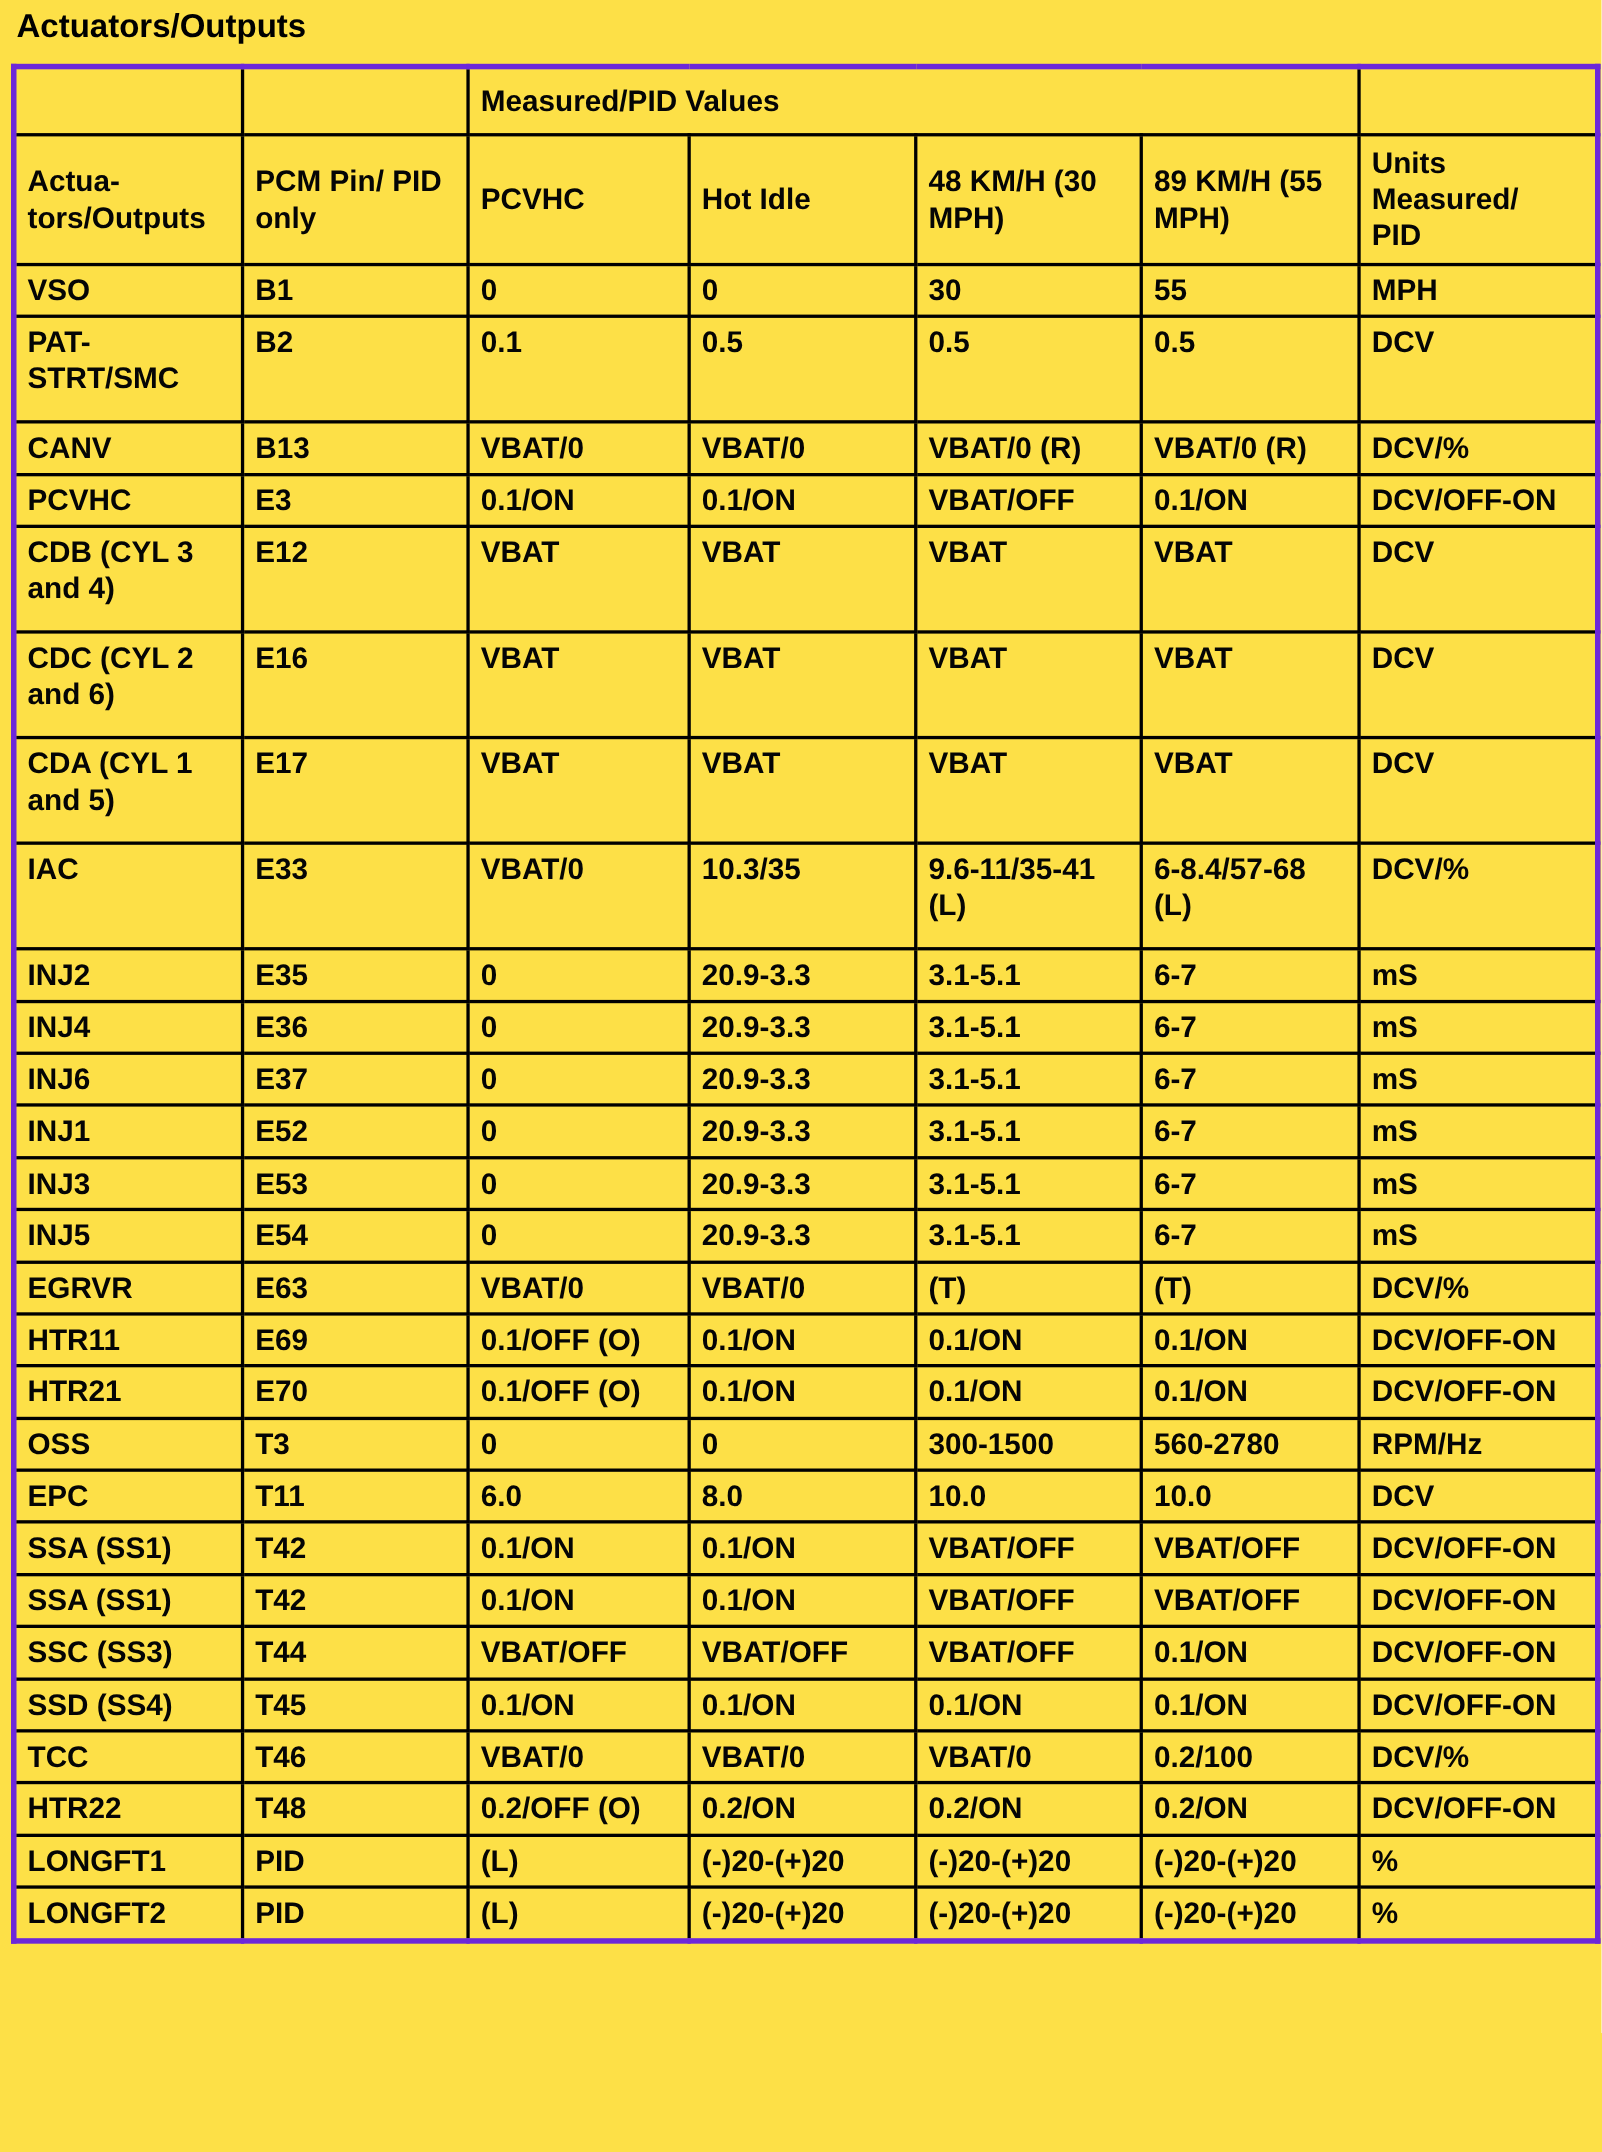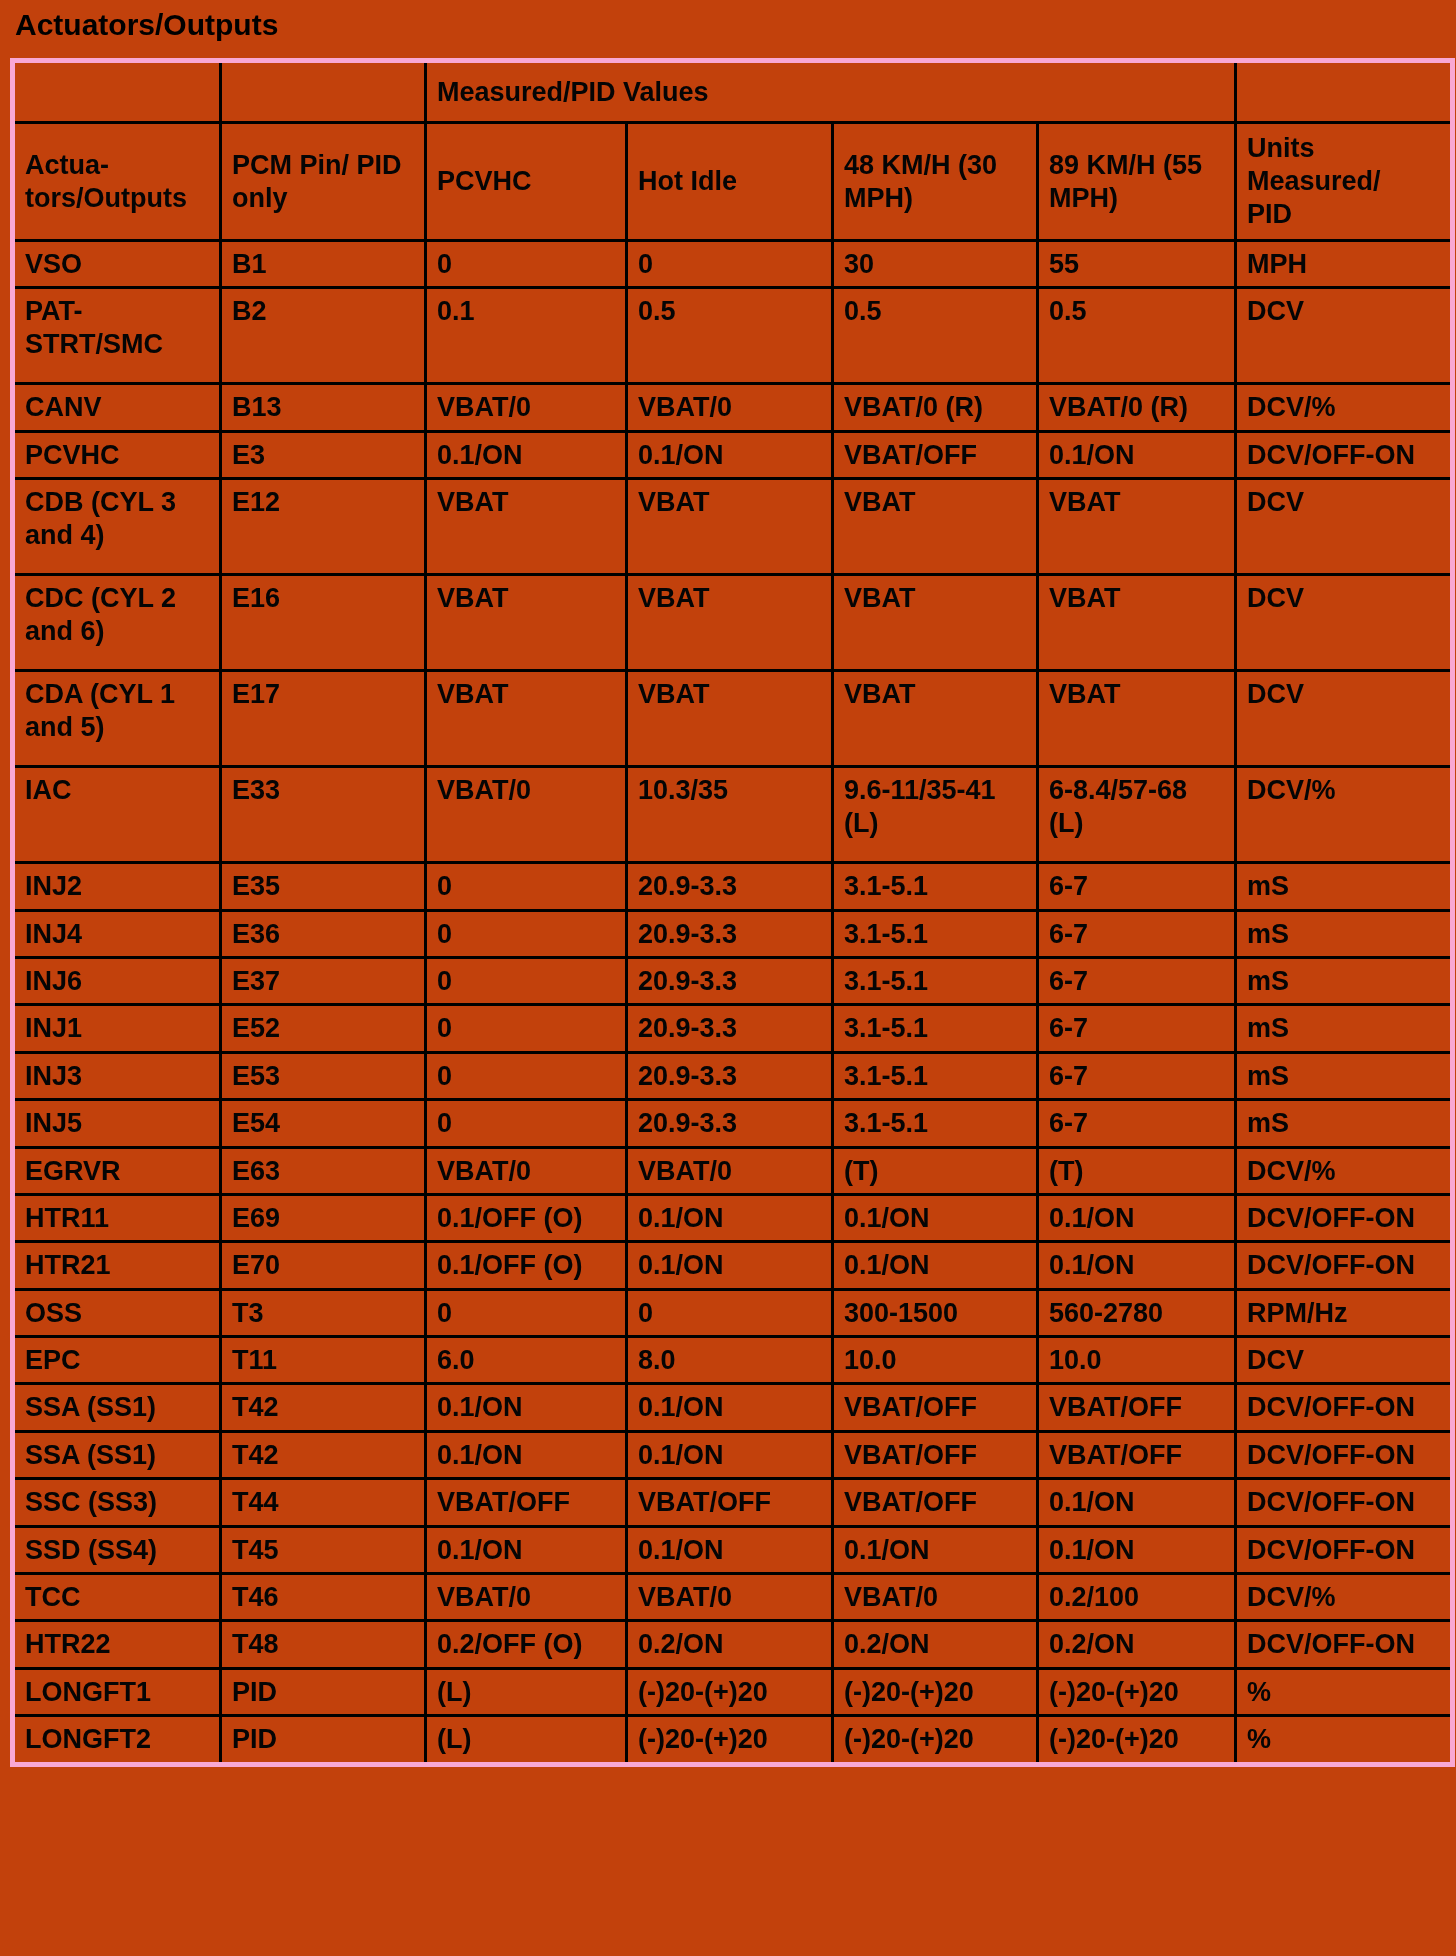--- a/index.html
+++ b/index.html
@@ -4,42 +4,42 @@
 <style>
   html, body {
     margin: 0;
     padding: 0;
     background: #ffffff;
   }
   .page {
     position: relative;
     width: 1456px;
     height: 1956px;
-    background: #c2410c;
+    background: #fde047;
     color: #000000;
     font-family: "Liberation Sans", sans-serif;
     overflow: hidden;
   }
   .title {
     position: absolute;
     left: 15px;
     top: 8px;
     margin: 0;
     font-size: 30px;
     font-weight: 700;
     color: #000000;
   }
   table.spec-table {
     position: absolute;
     left: 10px;
     top: 58px;
     width: 1440px;
     table-layout: fixed;
     border-collapse: collapse;
-    border: 5px solid #f9a8d4;
+    border: 5px solid #6d28d9;
   }
   th, td {
     border: 3px solid #000000;
     white-space: pre-line;
     overflow: hidden;
     text-align: left;
     color: #050505;
   }
   thead th {
     font-size: 27px;

